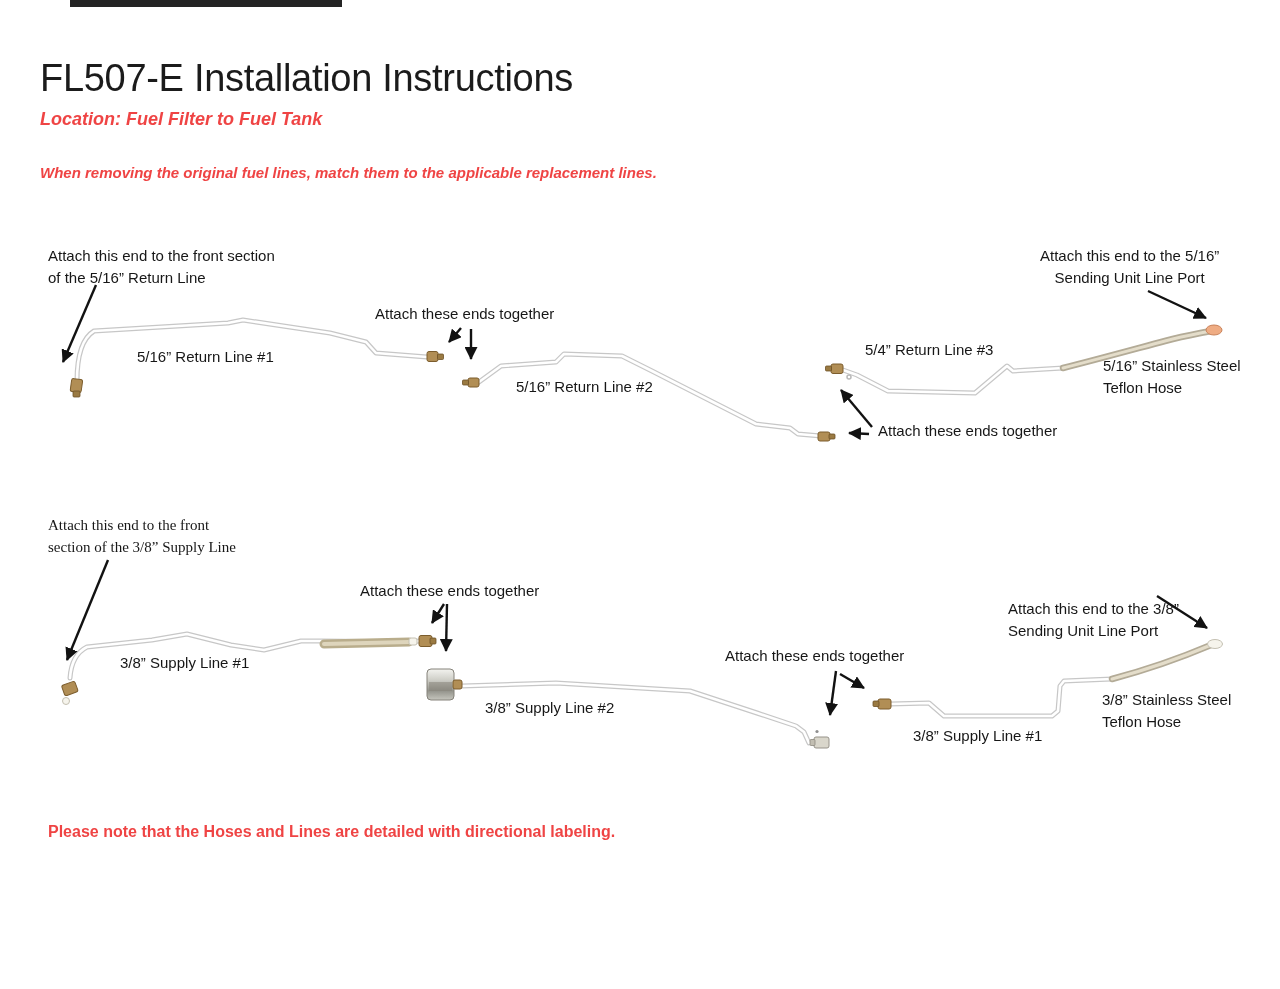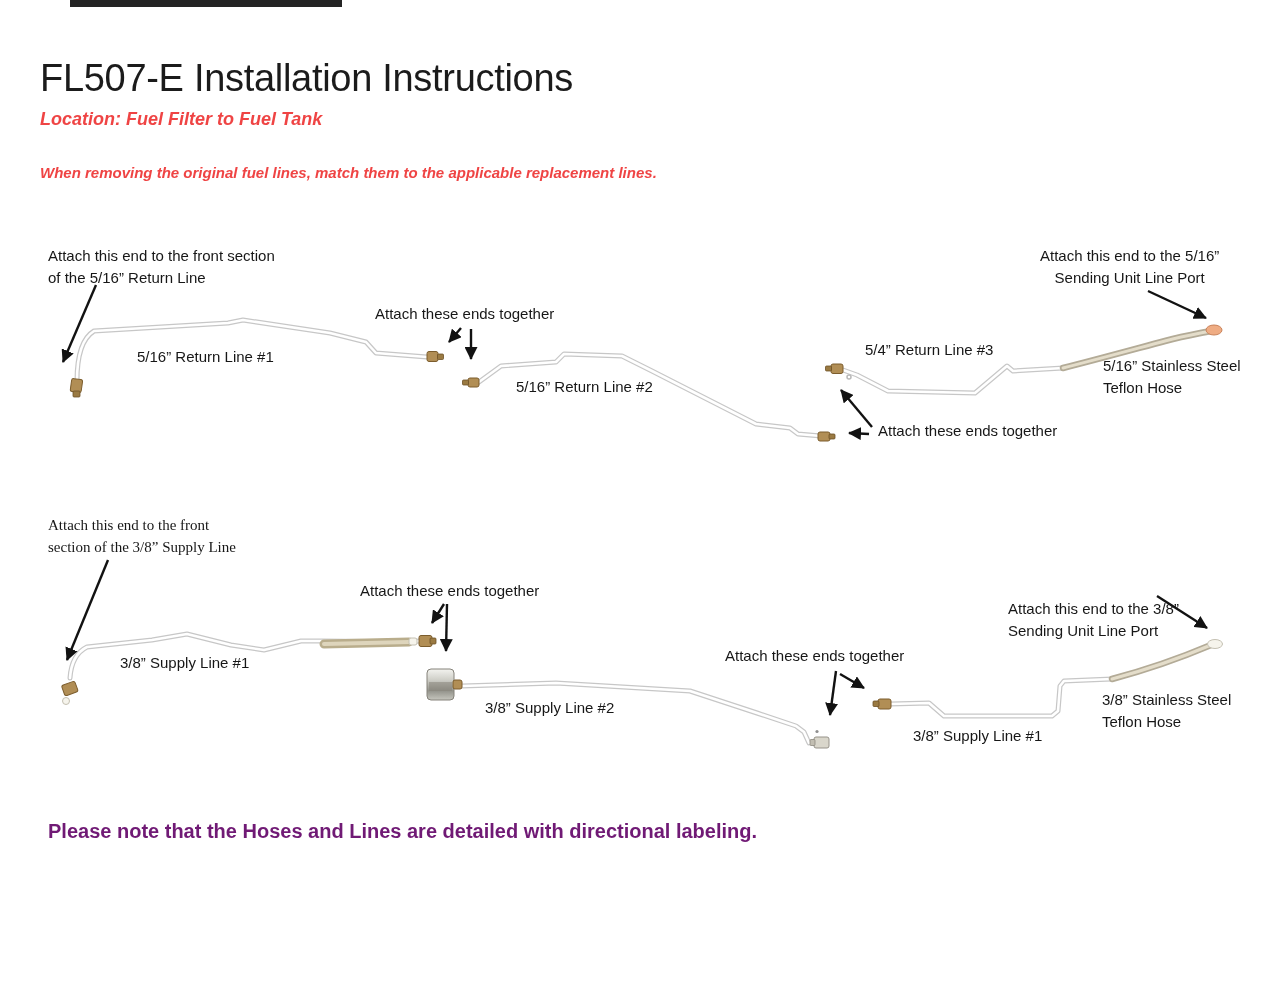--- a/index.html
+++ b/index.html
@@ -13,21 +13,21 @@
     font-size:38px;font-weight:normal;letter-spacing:-0.3px;color:#1b1b1b;
   }
   .subhead{position:absolute;left:40px;font-weight:bold;color:#ef4444;font-style:italic;}
   .loc{top:109px;font-size:18px;}
   .intro{top:164px;font-size:15px;}
   .art{position:absolute;left:0;top:0;}
   .ann{
     position:absolute;font-size:15px;line-height:22px;color:#171717;
     white-space:pre-line;
   }
-  .footer{position:absolute;left:48px;top:820px;font-size:20px;font-weight:bold;line-height:23.5px;color:#701a75;}
+  .footer{position:absolute;left:48px;top:820px;font-size:16px;font-weight:bold;line-height:23.5px;color:#ef4444;}
   
   .o{fill:none;stroke:#c7c7c7;stroke-width:5;stroke-linejoin:round;stroke-linecap:round}
   .i{fill:none;stroke:#ffffff;stroke-width:2.6;stroke-linejoin:round;stroke-linecap:round}
   .ho{fill:none;stroke:#b3ab97;stroke-width:6.5;stroke-linecap:round}
   .hi{fill:none;stroke:#e4ddca;stroke-width:3;stroke-linecap:round}
   .braid{fill:none;stroke:#b9ad8c;stroke-width:9;stroke-linecap:round}
   .braidhi{fill:none;stroke:#ded5bc;stroke-width:4;stroke-linecap:round}
   .arrow{stroke:#121212;stroke-width:2.4}
   .brass{fill:#b18e55;stroke:#7c5d2d;stroke-width:1}
   .brass2{fill:#9a7a42;stroke:#6d5126;stroke-width:0.8}

